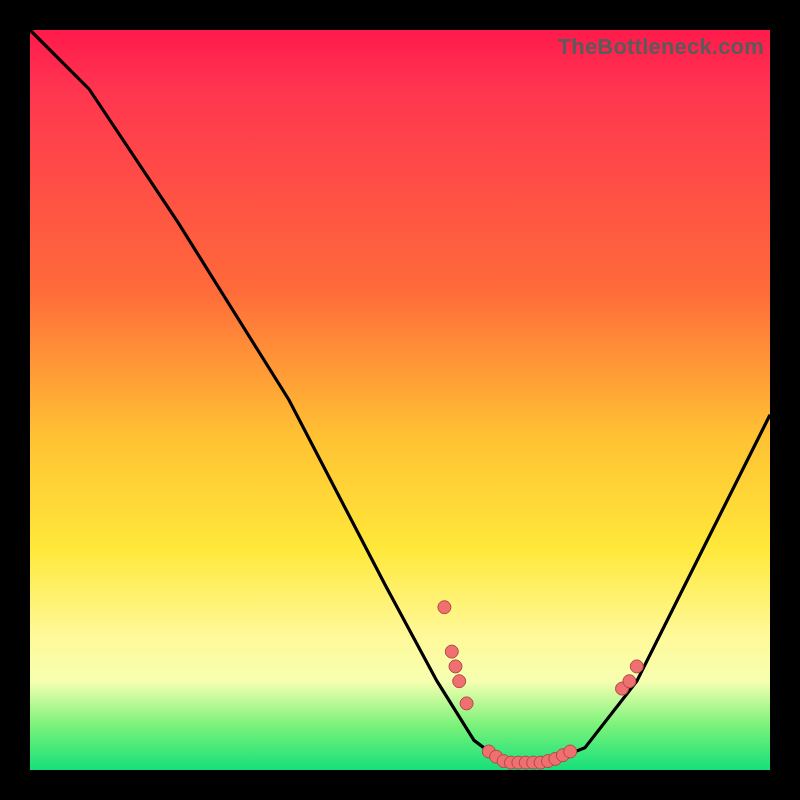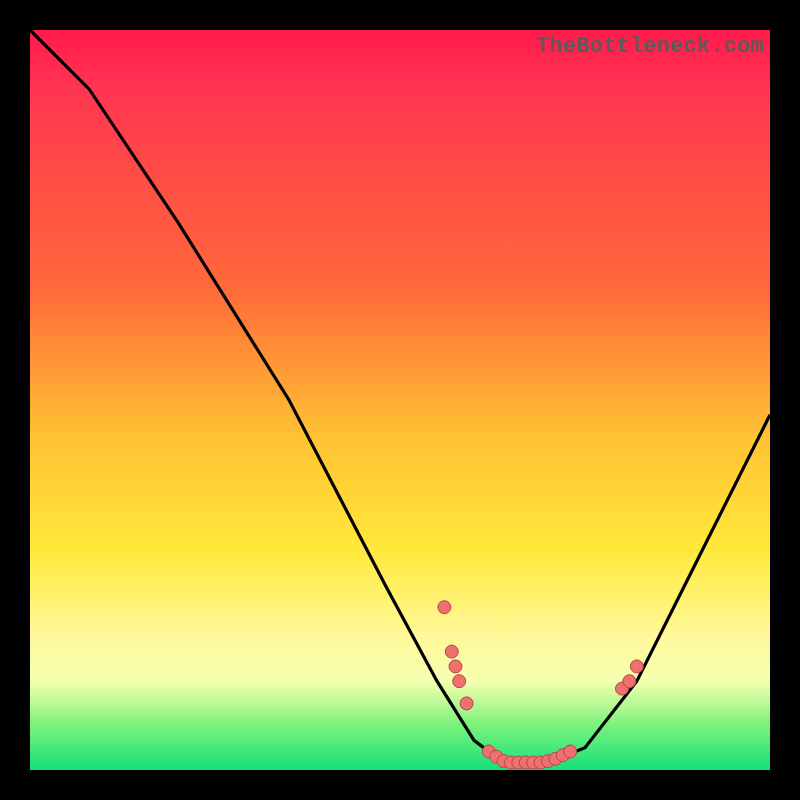--- a/index.html
+++ b/index.html
@@ -29,21 +29,20 @@
       #ff1a4b 0%,
       #ff3550 8%,
       #ff6a3a 35%,
       #ffc233 55%,
       #ffe83a 70%,
       #fff99a 82%,
       #f6ffb0 88%,
       #7af27a 94%,
       #15e07a 100%
     );
-    font-family: Liberation Mono, monospace;
   }
   .watermark {
     position: absolute;
     top: 4px;
     right: 6px;
     font-size: 22px;
     font-weight: 600;
     color: #5b5b5b;
     letter-spacing: 0.2px;
     user-select: none;

